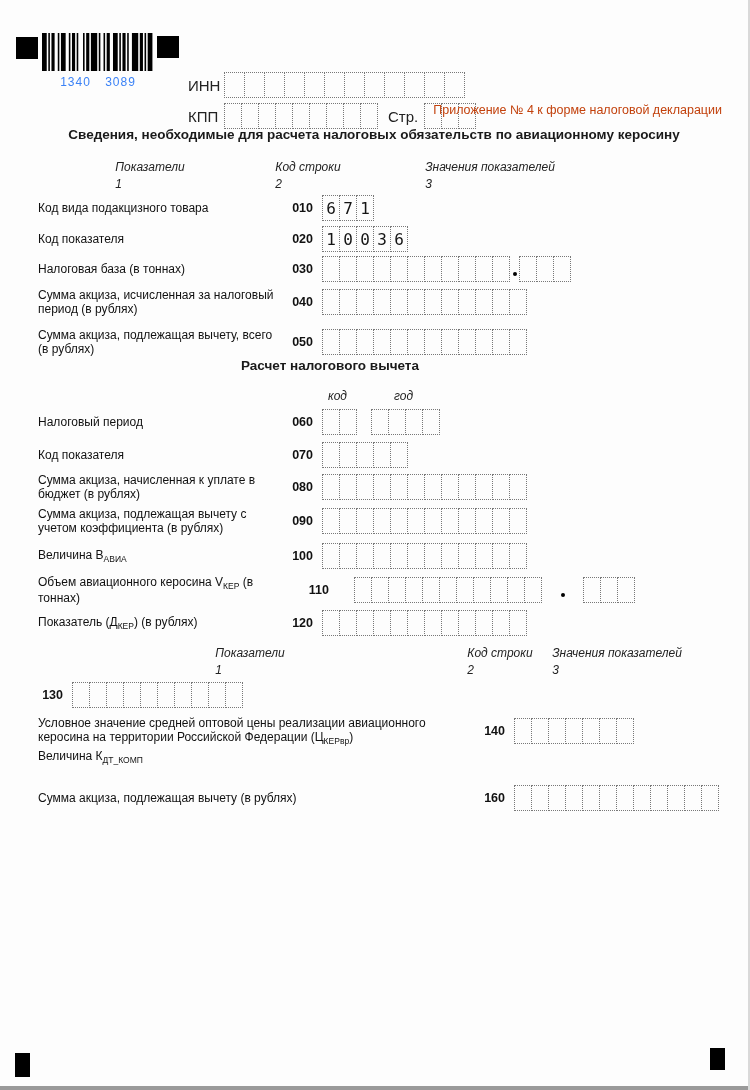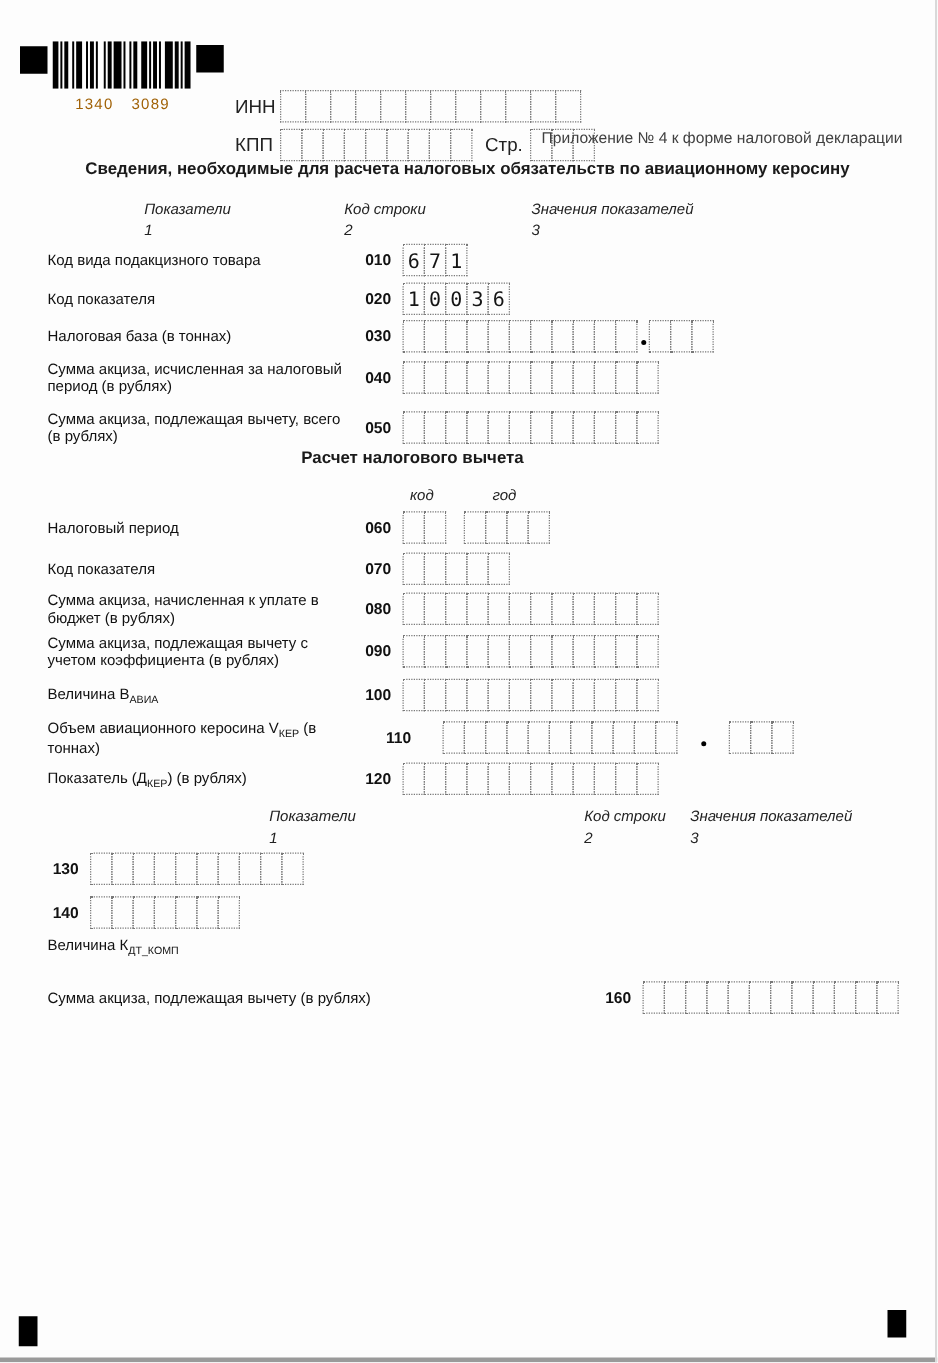--- a/index.html
+++ b/index.html
@@ -10,36 +10,36 @@
   .sq { position:absolute; background:#000; }
   #sq-tl  { left:16px;  top:37px;  width:22px; height:22px; }
   #sq-tl2 { left:157px; top:36px;  width:22px; height:22px; }
   #sq-bl  { left:15px;  top:1053px; width:15px; height:24px; }
   #sq-br  { left:710px; top:1048px; width:15px; height:22px; }
 
   #scan-edge-bottom { position:absolute; left:0; bottom:0; width:100%; height:4px; background:#9a9a9a; }
   #scan-edge-right  { position:absolute; right:0; top:0; width:2px; height:100%; background:#d9d9d9; }
 
   .barcode { position:absolute; left:42px; top:33px; width:112px; text-align:center; }
-  .barcode-digits { font-size:12px; color:#a16207; letter-spacing:1px; word-spacing:10px; margin-top:0px; }
+  .barcode-digits { font-size:12px; color:#3b82f6; letter-spacing:1px; word-spacing:10px; margin-top:0px; }
 
   .idrow { position:absolute; display:flex; align-items:center;margin-top:42px; }
   #inn-row { left:188px; top:30px; }
   #kpp-row { left:188px; top:61px; }
   .idlabel { font-size:15px; color:#222; width:36px; }
   #str-label { width:auto; margin:0 6px 0 10px; }
 
   .cellbox { display:flex; }
   .cell { width:18px; height:26px; border:1px dotted #787878; margin-left:-1px;
           display:flex; align-items:center; justify-content:center;
           font-family:"DejaVu Sans Mono", monospace; font-size:16px; color:#141414; }
   .cellbox .cell:first-child { margin-left:0; }
   #inn-cells .cell { width:21px; }
 
-  #appendix { position:absolute; top:103px; right:28px; font-size:12.5px; color:#404040; }
+  #appendix { position:absolute; top:103px; right:28px; font-size:12.5px; color:#c2410c; }
   #form-title { position:absolute; top:127px; left:374px; transform:translateX(-50%);
                 font-size:13.5px; font-weight:bold; white-space:nowrap; }
 
   .colhead { position:absolute; transform:translateX(-50%); text-align:left;
              font-style:italic; font-size:12px; color:#222; }
   .colhead .num { margin-top:3px; }
 
   #section2-title { position:absolute; top:358px; left:330px; transform:translateX(-50%);
                     font-size:13.5px; font-weight:bold; white-space:nowrap; }
 
@@ -384,20 +384,21 @@
         <span class="cell"></span>
         <span class="cell"></span>
         <span class="cell"></span>
         <span class="cell"></span>
         <span class="cell"></span>
         <span class="cell"></span>
         <span class="cell"></span>
       </span>
     </div>
     <div class="row wide" style="top: 716px;">
+      <div class="row-label">Условное значение средней оптовой цены реализации авиационного керосина на территории Российской Федерации (Ц<sub class="ss">КЕРвр</sub>)</div>
       <div class="row-code">140</div>
       <span class="cellbox">
         <span class="cell"></span>
         <span class="cell"></span>
         <span class="cell"></span>
         <span class="cell"></span>
         <span class="cell"></span>
         <span class="cell"></span>
         <span class="cell"></span>
       </span>

